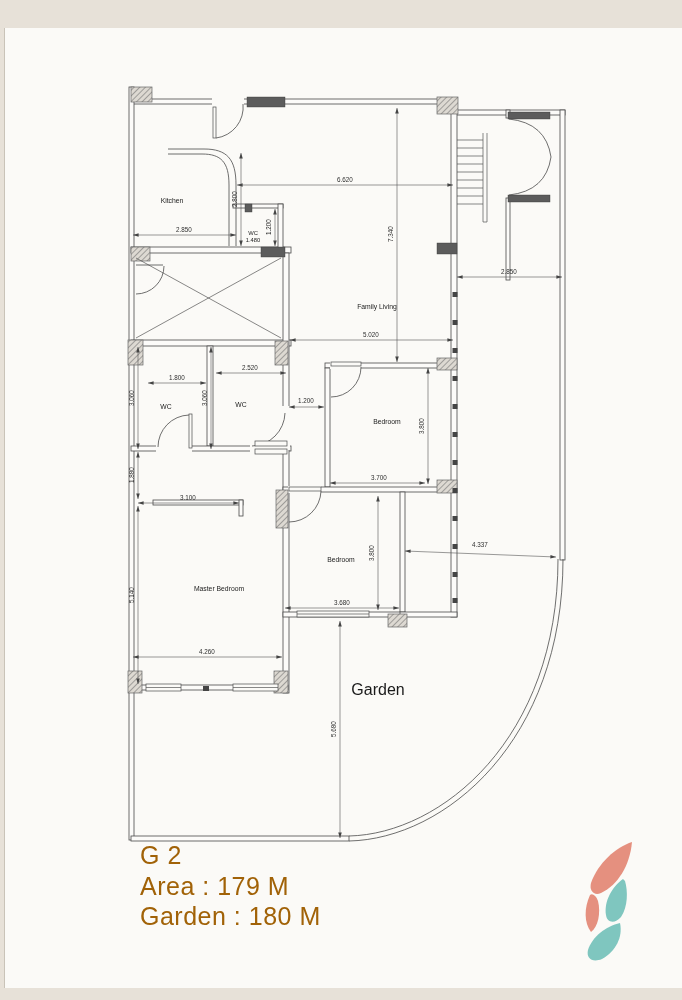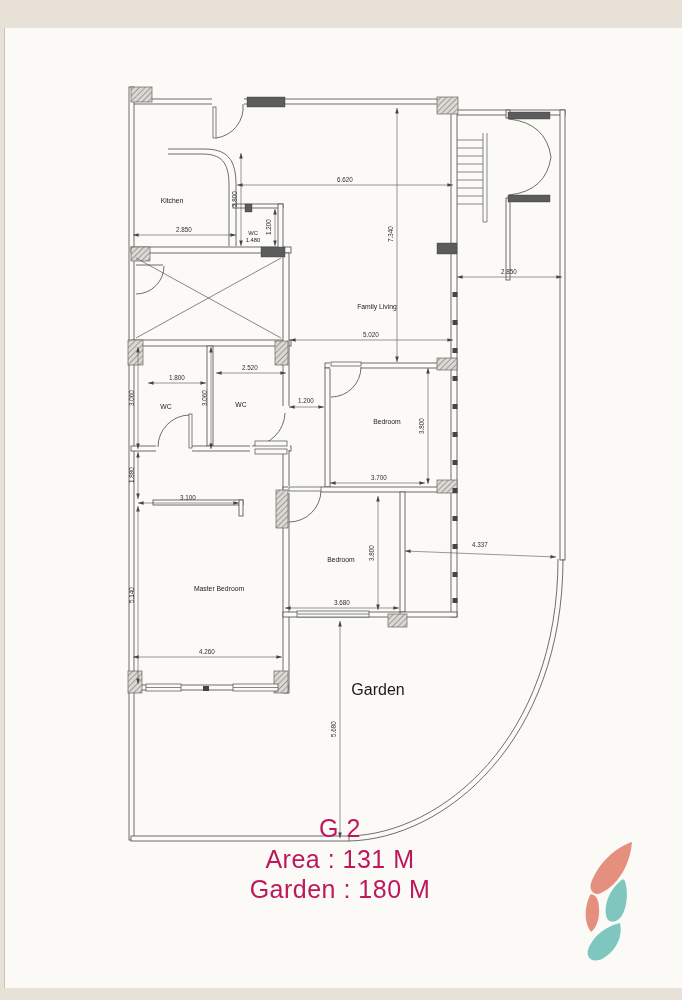--- a/index.html
+++ b/index.html
@@ -21,22 +21,22 @@
   .xline{stroke:#555;stroke-width:.7;fill:none;}
   .dim{stroke:#555;stroke-width:.6;fill:none;}
   .dimtxt{font-size:6.3px;fill:#2e2e2e;}
   .roomtxt{font-size:6.8px;fill:#222;}
   .wcsmall{font-size:5.8px;fill:#222;}
   .gardentxt{font-size:16px;fill:#1a1a1a;}
   .win{fill:#fbfaf7;stroke:#4a4a4a;stroke-width:.7;}
   .post{fill:#444;}
   text{text-anchor:middle;font-family:"Liberation Sans",sans-serif;}
   .titleblock{
-    position:absolute;left:140px;top:813px;width:400px;text-align:center;
-    color:#be185d;font-size:25px;line-height:1.22;letter-spacing:.5px;
+    position:absolute;left:140px;top:840px;width:400px;
+    color:#a16207;font-size:25px;line-height:1.22;letter-spacing:.5px;
   }
   .logo{position:absolute;left:578px;top:833px;width:70px;height:130px;}
 </style>
 </head>
 <body style="background: rgb(231, 225, 216);">
 
 <div class="paper" style="background: rgb(251, 250, 247);"></div>
 
 <svg width="682" height="1000" viewBox="0 0 682 1000">
   <defs>
@@ -232,21 +232,21 @@
     <text class="roomtxt" x="241" y="407">WC</text>
     <text class="roomtxt" x="387" y="424">Bedroom</text>
     <text class="roomtxt" x="341" y="562">Bedroom</text>
     <text class="roomtxt" x="219" y="591">Master Bedroom</text>
     <text class="gardentxt" x="378" y="695">Garden</text>
   </g>
 </svg>
 
 <div class="titleblock">
   <div>G 2</div>
-  <div>Area : 131 M</div>
+  <div>Area : 179 M</div>
   <div>Garden : 180 M</div>
 </div>
 
 <svg class="logo" viewBox="0 0 70 130">
   <path d="M54,9 C38,14 20,30 13,50 C11,58 16,63 23,60 C40,52 52,32 54,9 Z" fill="#e5907f"></path>
   <path d="M12,62 C6,75 6,90 13,99 C20,94 23,80 20,68 C18,62 14,60 12,62 Z" fill="#e5907f"></path>
   <path d="M45,46 C34,54 26,68 28,82 C29,90 37,91 43,84 C50,74 50,58 47,48 Z" fill="#7fc6bf"></path>
   <path d="M42,90 C45,104 38,118 24,126 C14,130 8,125 10,117 C14,104 28,93 42,90 Z" fill="#7fc6bf"></path>
 </svg>
 

